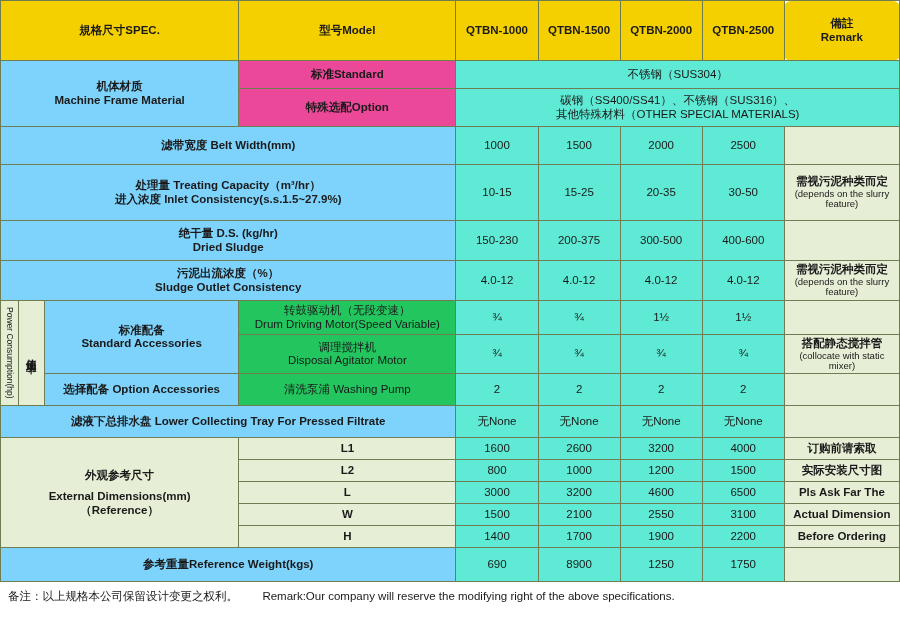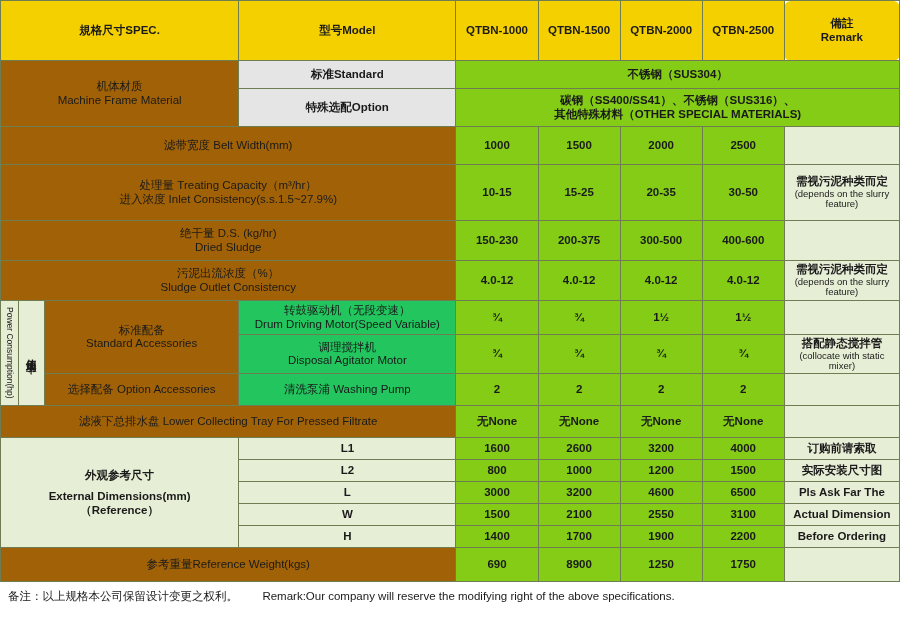--- a/index.html
+++ b/index.html
@@ -18,23 +18,23 @@
   }
   table.spec td{
     border:1px solid #6f7d52;
     text-align:center;
     vertical-align:middle;
     padding:2px 3px;
     font-size:11.5px;
     line-height:1.18;
   }
   .hdr{background:#f5d000;font-weight:bold;}
-  .lbl{background:#a16207;text-align:left;padding-left:10px;font-weight:normal;}
+  .lbl{background:#7dd3fc;text-align:left;padding-left:10px;font-weight:bold;}
   .lbl-plain{background:#22c55e;text-align:left;padding-left:10px;}
-  .val{background:#84cc16;font-weight:bold;}
+  .val{background:#5eead4;font-weight:normal;}
   .note{background:#e6eed5;font-size:11px;line-height:1.15;}
   .small{font-size:9.5px;font-weight:normal;display:block;line-height:1.1;}
   .modelhdr{font-weight:bold;font-size:12.5px;}
   .spec-title{font-weight:bold;font-size:14px;text-align:left;padding-left:12px;}
   .remark-hdr{font-weight:bold;font-size:13px;border-radius:7px;}
   .vert{
     writing-mode:vertical-rl;
     text-orientation:upright;
     letter-spacing:1px;
     font-size:10.5px;
@@ -53,21 +53,21 @@
   .use-cell{background:#e6eed5;padding:0;width:26px;}
   .flexv{display:flex;align-items:center;justify-content:center;height:100%;}
   .dim-label{text-align:left;padding-left:10px;background:#e6eed5;font-weight:bold;font-size:11.5px;}
   .dimcode{background:#e6eed5;text-align:right;padding-right:16px;font-weight:bold;}
   .footer{
     font-size:11.5px;
     padding:7px 0 4px 8px;
     text-align:left;
     color:#1a1a1a;
   }
-  .mat-sub{background:#e5e5e5;font-weight:bold;}
+  .mat-sub{background:#ec4899;font-weight:bold;}
   .bold{font-weight:bold;}
 </style>
 </head>
 <body>
 
 <div class="sheet">
 <table class="spec">
   <colgroup>
     <col style="width:18px">
     <col style="width:26px">

